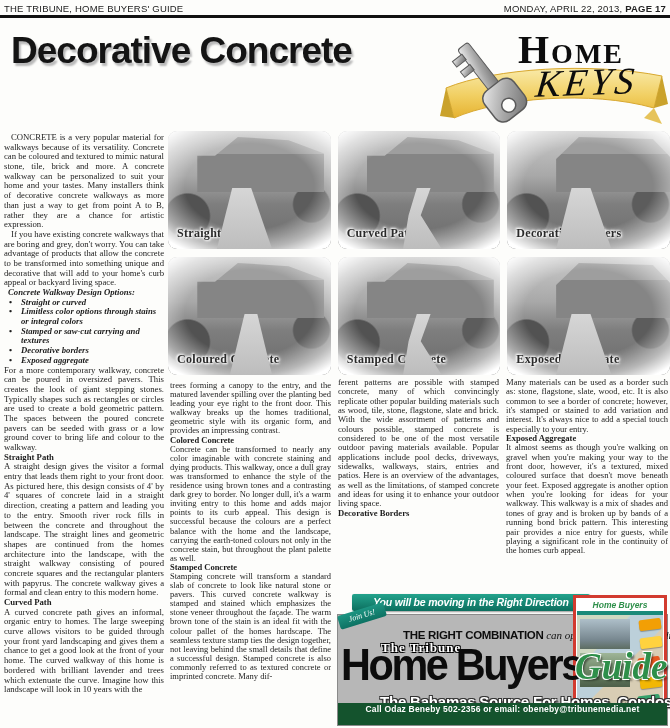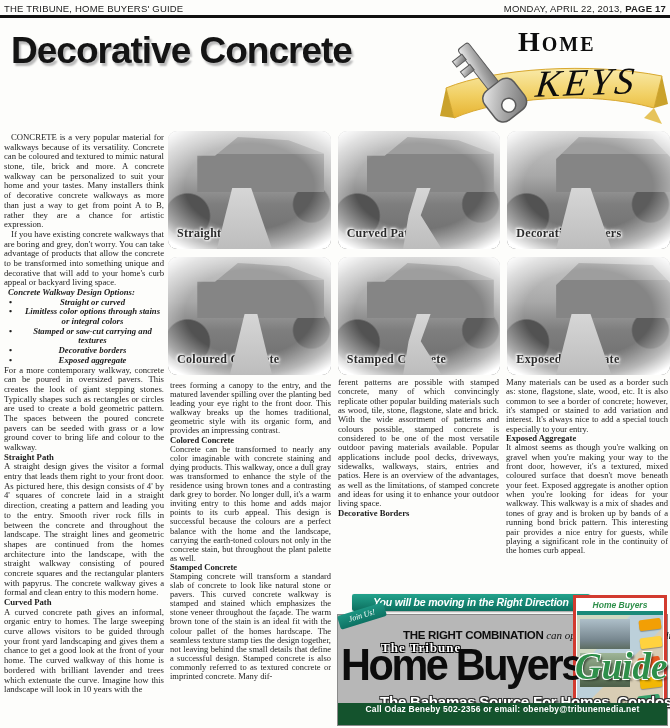--- a/index.html
+++ b/index.html
@@ -16,21 +16,21 @@
 
   
   .headline{position:absolute;top:24px;left:7px;width:430px;
             font-family:"Liberation Sans",sans-serif;font-weight:bold;
             font-size:37px;line-height:45px;letter-spacing:-1px;color:#141414;
             text-shadow:2px 3px 2px #b9b9b9;}
 
   
   .logo{position:absolute;top:26px;left:440px;width:230px;height:106px;}
   .logo-home{position:absolute;top:0;left:78px;font-family:"Liberation Serif",serif;
-             font-variant:small-caps;font-weight:bold;font-size:28px;letter-spacing:2px;color:#0d0d0d;}
+             font-variant:small-caps;font-weight:bold;font-size:40px;letter-spacing:2px;color:#0d0d0d;}
   .logo-ribbon{position:absolute;top:32px;left:0;}
   .logo-keys{position:absolute;top:34px;left:96px;font-family:"Liberation Serif",serif;
              font-style:italic;font-size:38px;letter-spacing:3px;color:#0d0d0d;
              transform:skewX(-8deg) rotate(-2deg);}
   .logo-key{position:absolute;top:10px;left:2px;}
 
   
   .photos{position:absolute;left:168px;top:131px;width:502px;height:244px;
           display:grid;grid-template-columns:repeat(3,1fr);grid-template-rows:1fr 1fr;
           column-gap:7px;row-gap:8px;}
@@ -61,21 +61,21 @@
   .col{position:absolute;text-align:justify;overflow:hidden;}
   .col p{margin:0;}
   #col1{left:4px;top:133px;width:160px;height:593px;font-size:8.7px;line-height:9.68px;}
   #col2{left:170px;top:381px;width:161px;height:346px;font-size:8.5px;line-height:9.1px;}
   #col3{left:338px;top:378px;width:161px;height:206px;font-size:8.6px;line-height:9.35px;}
   #col4{left:506px;top:378px;width:162px;height:210px;font-size:8.6px;line-height:9.35px;}
   .b-p{text-indent:7px;}
   .b-c{text-indent:0;}
   .b-h{font-weight:bold;text-align:left;}
   .b-opt{font-weight:bold;font-style:italic;text-indent:4px;text-align:left;}
-  .b-li{font-weight:bold;font-style:italic;padding-left:17px;position:relative;text-align:center;}
+  .b-li{font-weight:bold;font-style:italic;padding-left:17px;position:relative;text-align:left;}
   .b-li::before{content:"\2022";position:absolute;left:5px;font-style:normal;}
 
   
   .ad{position:absolute;left:337px;top:593px;width:331px;height:133px;
       font-family:"Liberation Sans",sans-serif;}
   .ad-bg{position:absolute;left:0;top:21px;right:0;bottom:0;background:#b7b7b7;
          border:1px solid #8a8a8a;}
   .ad-ribbon{position:absolute;left:15px;top:1px;width:238px;height:17px;
          background:linear-gradient(180deg,#23a38c,#0c6e5e);border-radius:2px;
          color:#fff;font-weight:bold;font-style:italic;font-size:10.5px;line-height:17px;

